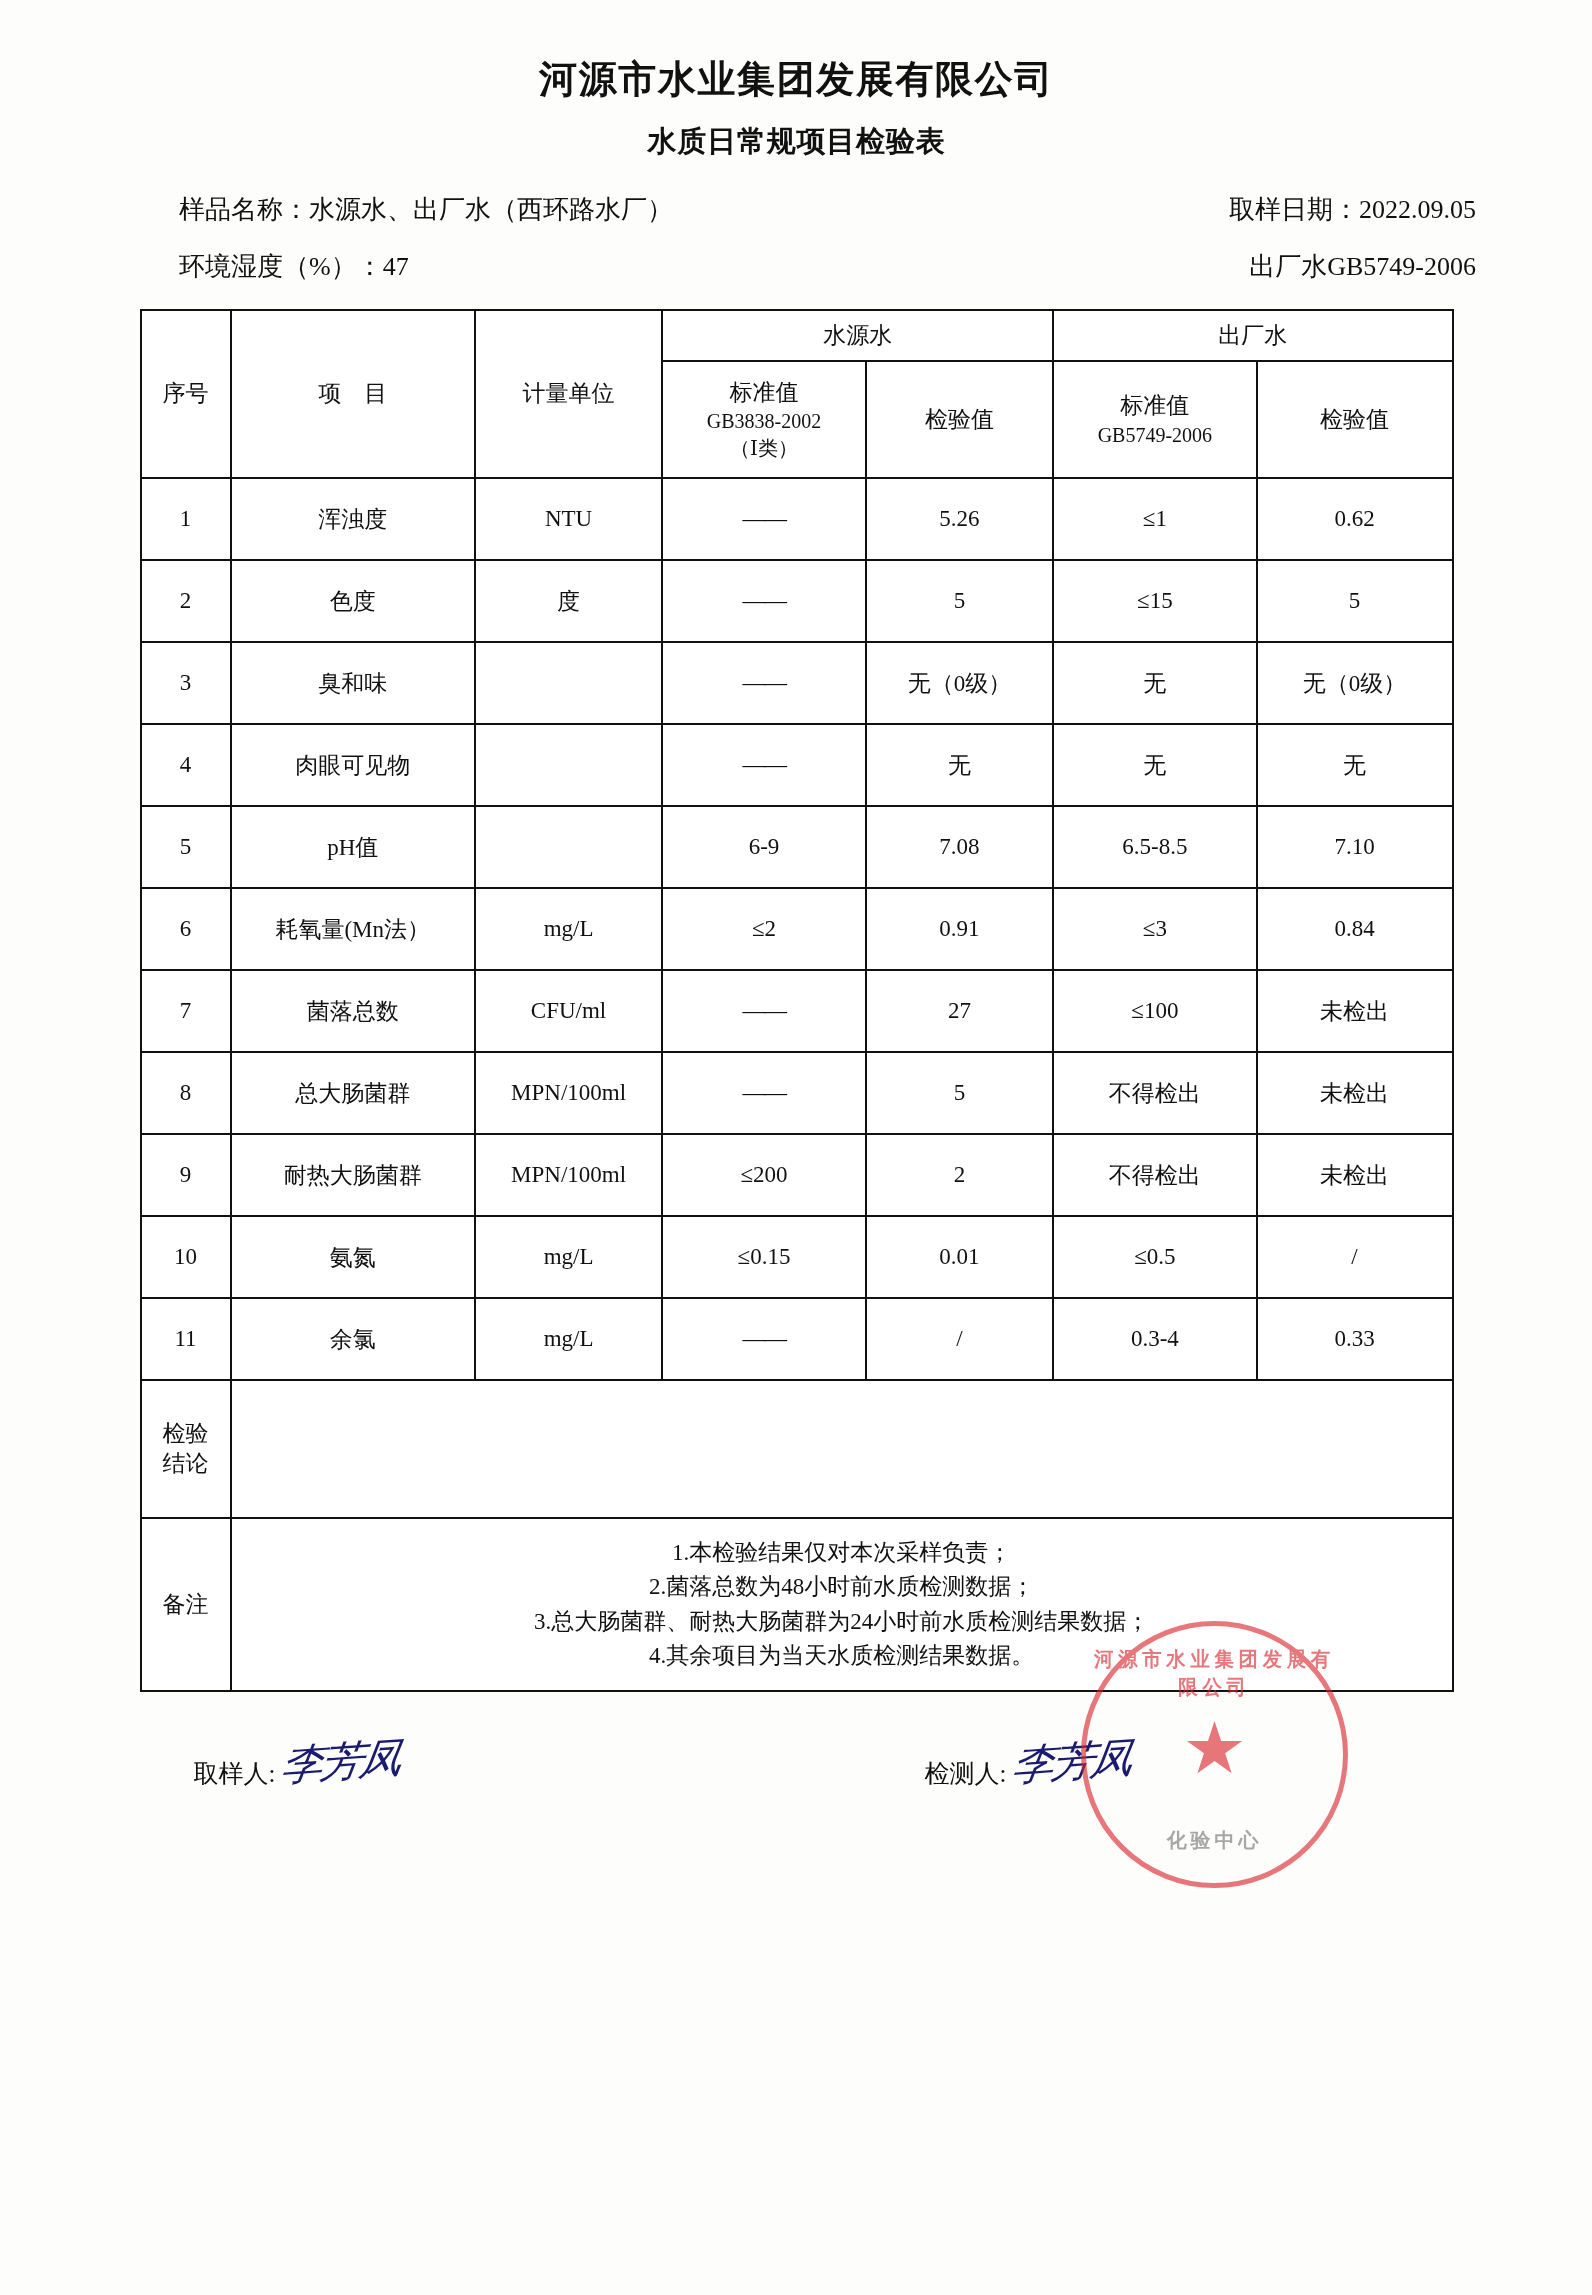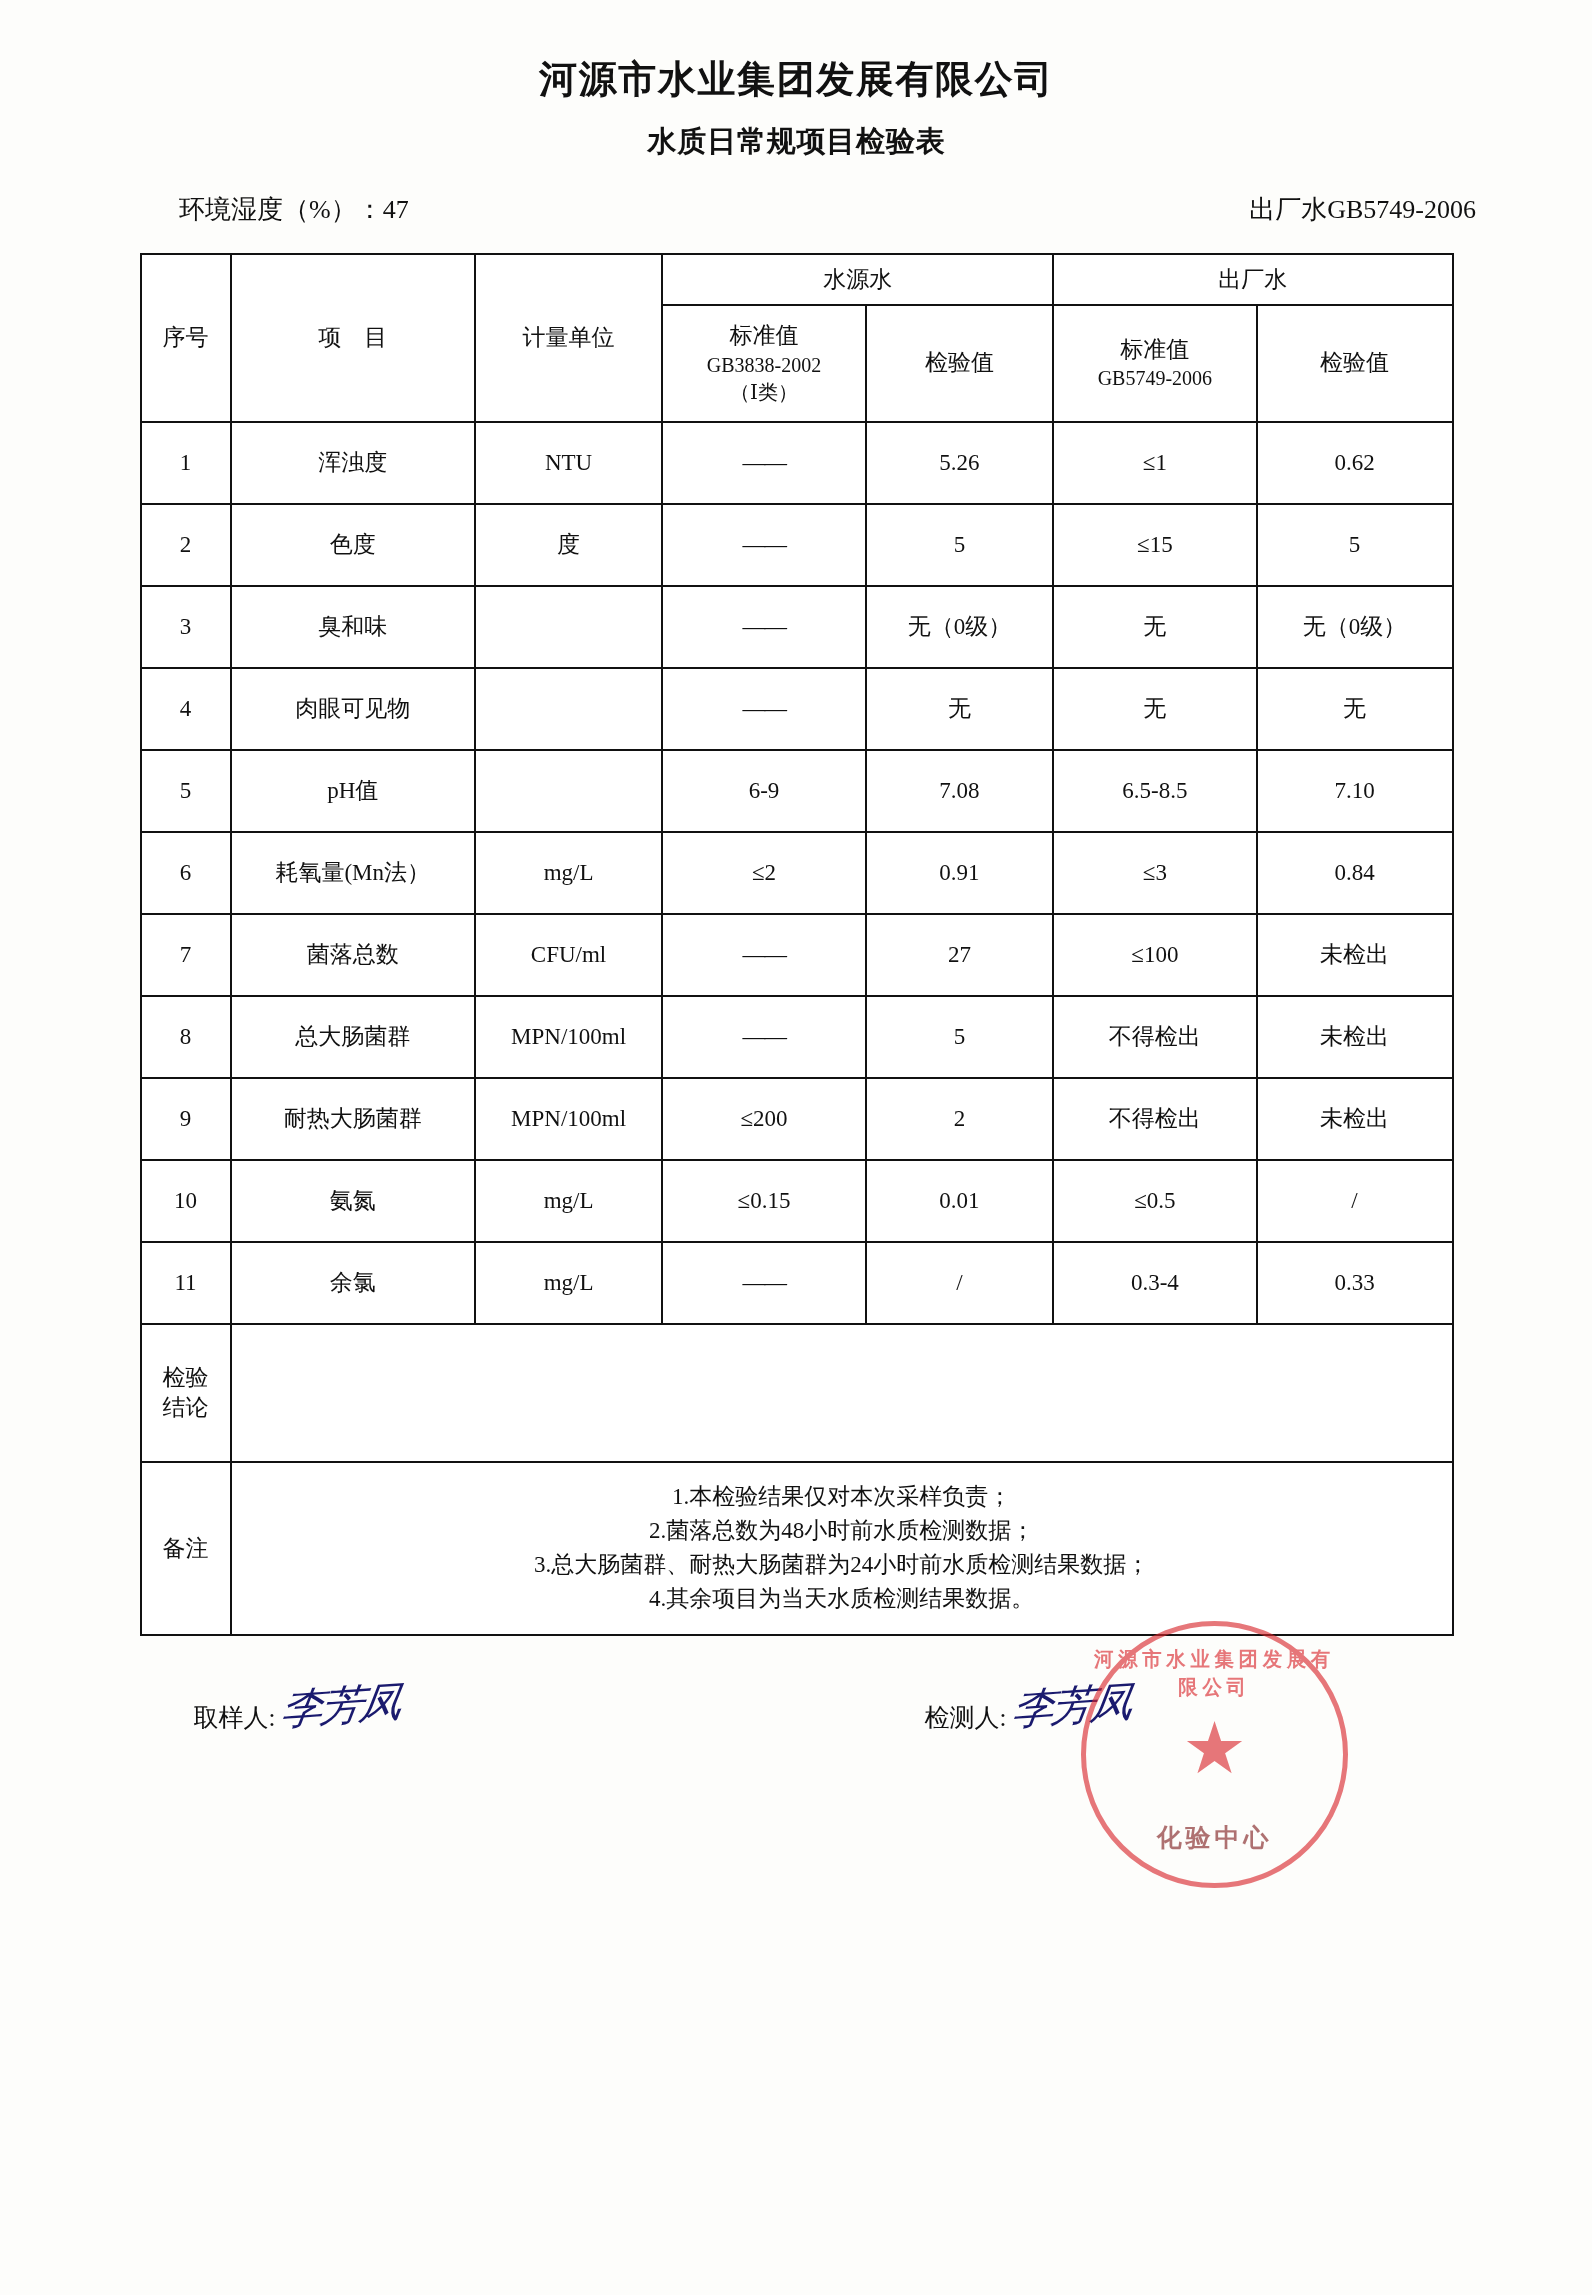--- a/index.html
+++ b/index.html
@@ -191,37 +191,41 @@
     font-size: 19.4px;
     letter-spacing: 4.7px;
     font-weight: bold;
     transform: scaleY(1.05);
   }
   .stamp .arc-bottom {
     position: absolute;
     width: 100%;
     bottom: 29.5px;
     text-align: center;
-    color: #7f1d1d;
-    font-size: 25px;
+    color: #737373;
+    font-size: 20px;
     letter-spacing: 3.9px;
     font-weight: bold;
   }
 </style>
 </head>
 <body>
 
 <div class="page">
 
   <div class="title-block">
     <div class="doc-title">河源市水业集团发展有限公司</div>
     <div class="doc-subtitle">水质日常规项目检验表</div>
   </div>
 
   <div class="meta">
+    <div class="meta-row">
+      <span class="left">样品名称：水源水、出厂水（西环路水厂）</span>
+      <span class="right">取样日期：2022.09.05</span>
+    </div>
     <div class="meta-row meta-line-2">
       <span class="left">环境湿度（%）：47</span>
       <span class="right">出厂水GB5749-2006</span>
     </div>
   </div>
 
   <table class="report">
     <colgroup>
       <col class="col-no">
         <col class="col-item">

